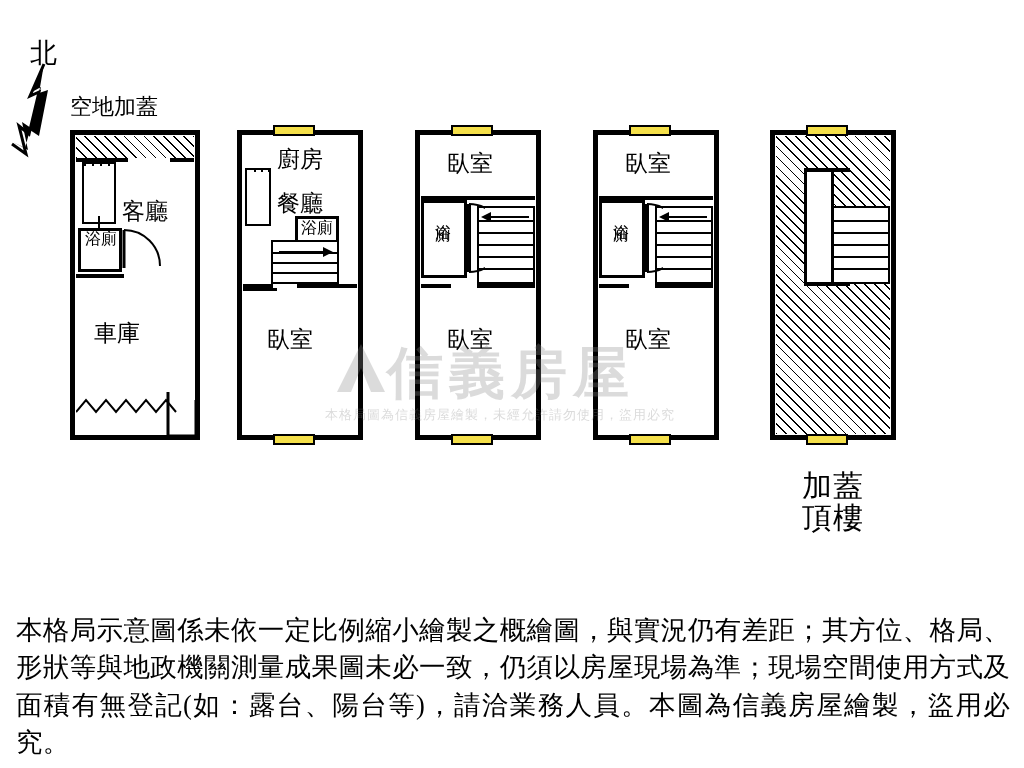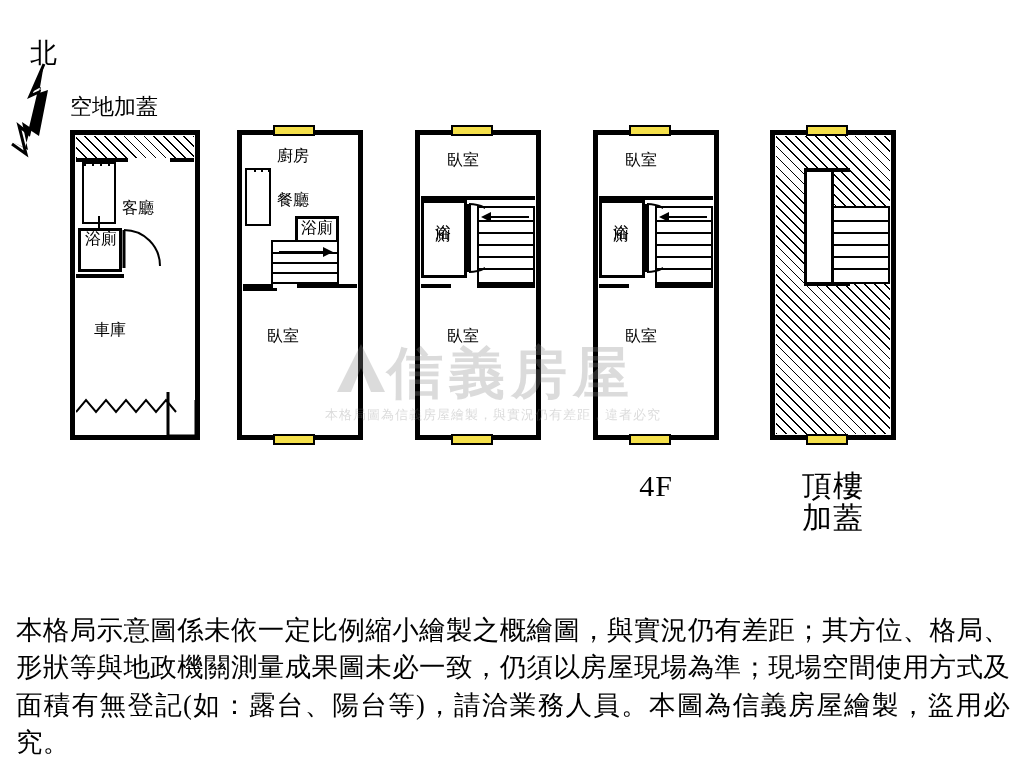--- a/index.html
+++ b/index.html
@@ -60,21 +60,21 @@
     letter-spacing: 1px;
   }
 
   
   .wall {
     position: absolute;
     background: #000;
   }
   .room-label {
     position: absolute;
-    font-size: 16px;
+    font-size: 23px;
     line-height: 1.05;
     white-space: nowrap;
   }
   .room-label.small {
     font-size: 16px;
     line-height: 1.02;
   }
   .room-label.vert {
     writing-mode: vertical-rl;
     text-orientation: upright;
@@ -344,21 +344,20 @@
     <svg style="position:absolute; left:40px; top:100px;" width="30" height="86">
       <path d="M14 4 A34 34 0 0 1 14 72" fill="none" stroke="#000" stroke-width="2"></path>
       <line x1="14" y1="4" x2="14" y2="72" stroke="#000" stroke-width="4"></line>
     </svg>
 
     <div class="wall" style="left:6px; top:184px; width:30px; height:4px;"></div>
     <div class="wall" style="left:62px; top:184px; width:58px; height:4px;"></div>
 
     <span class="room-label" style="left:32px; top:228px;">臥室</span>
 
-    <div class="floor-label" style="left:-7px; top:370px; width:140px;">4F</div>
   </div>
 
   <div class="plan" id="plan-rooftop" style="left:770px; top:10px; width:126px; height:360px;">
 
     <div class="outline" style="left:0; top:30px; width:126px; height:310px;"></div>
 
     <div class="window" style="left:36px; top:25px; width:42px; height:11px;"></div>
     <div class="window" style="left:36px; top:334px; width:42px; height:11px;"></div>
 
     <div class="hatch" style="left:6px; top:36px; width:114px; height:298px;"></div>
@@ -369,28 +368,28 @@
       <div class="tick" style="left:0; top:36px; width:100%;"></div>
       <div class="tick" style="left:0; top:48px; width:100%;"></div>
       <div class="tick" style="left:0; top:60px; width:100%;"></div>
     </div>
 
     <div style="position:absolute; left:34px; top:68px; width:30px; height:118px; background:#fff; border-left:3px solid #000; border-right:3px solid #000; box-sizing:border-box;"></div>
     <div style="position:absolute; left:34px; top:68px; width:46px; height:4px; background:#000;"></div>
     <div style="position:absolute; left:34px; top:182px; width:46px; height:4px; background:#000;"></div>
 
     <div class="floor-label" style="left:-10px; top:370px; width:146px;">
+      <div>加蓋</div>
       <div>頂樓</div>
-      <div>加蓋</div>
     </div>
   </div>
 
 </div>
 
 <div id="watermark">
   <svg class="wm-mark" viewBox="0 0 60 56">
     <path d="M30 4 L54 52 L40 52 L30 28 L20 52 L6 52 Z" fill="#8a8a8a"></path>
   </svg>
   <div class="wm-text">信義房屋</div>
-  <div class="wm-sub">本格局圖為信義房屋繪製，與實況仍有差距，違者必究</div>
+  <div class="wm-sub">本格局圖為信義房屋繪製，未經允許請勿使用，盜用必究</div>
 </div>
 
 <p id="disclaimer">本格局示意圖係未依一定比例縮小繪製之概繪圖，與實況仍有差距；其方位、格局、形狀等與地政機關測量成果圖未必一致，仍須以房屋現場為準；現場空間使用方式及面積有無登記(如：露台、陽台等)，請洽業務人員。本圖為信義房屋繪製，盜用必究。</p>
 
 </body></html>

